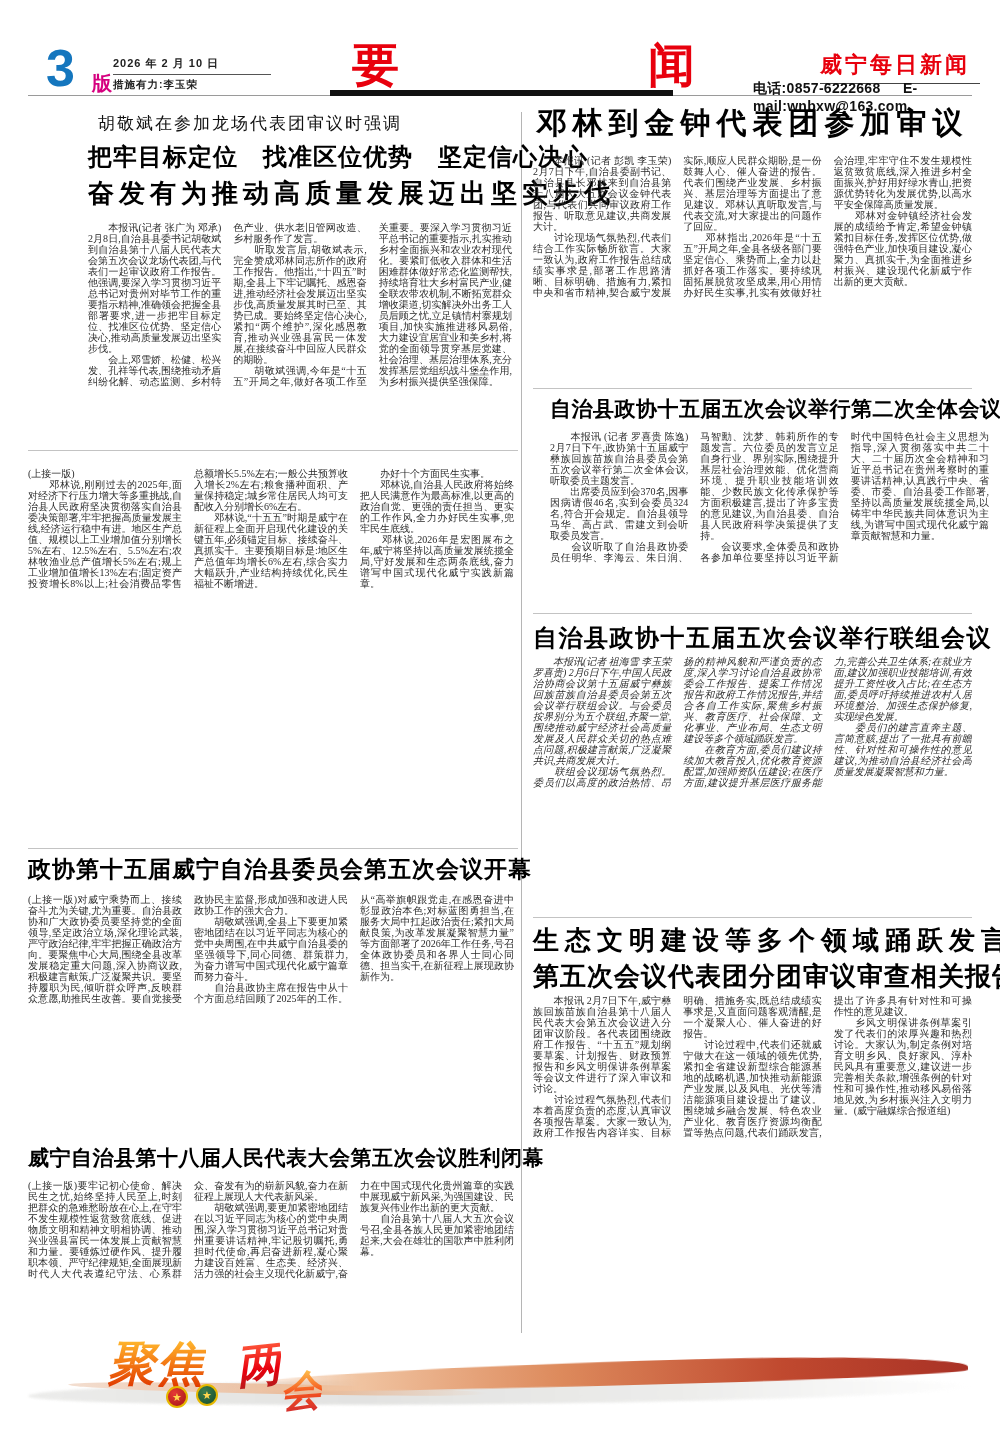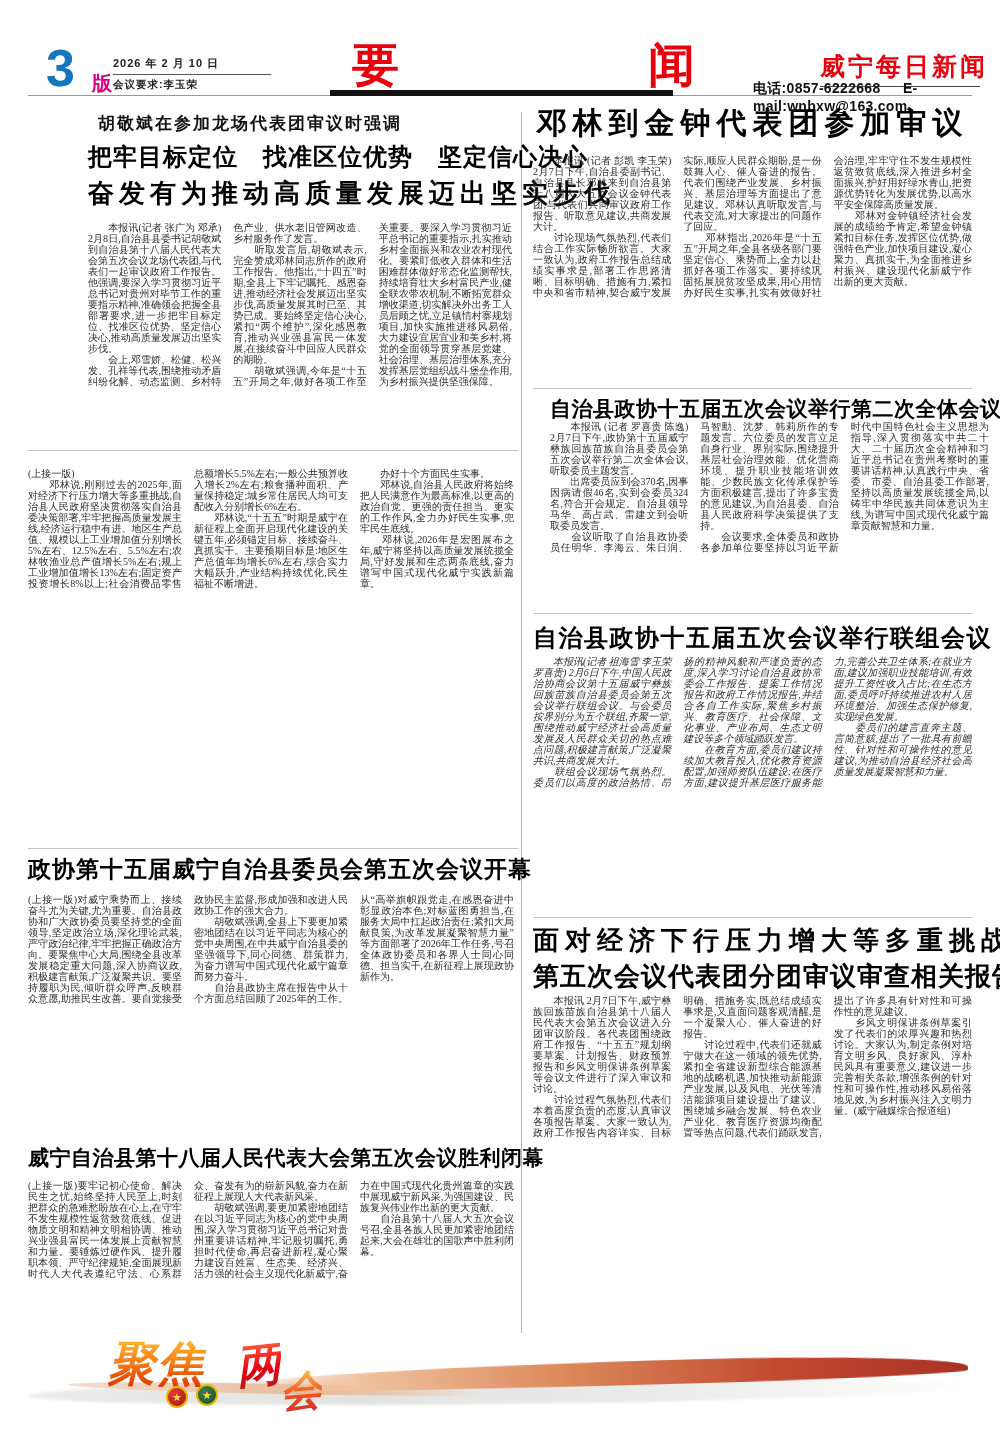--- a/index.html
+++ b/index.html
@@ -9,30 +9,30 @@
     overflow:hidden;
   }
   .abs{position:absolute;}
   
   .pageno{font-size:52px;font-weight:900;color:#1476be;line-height:1;font-family:"Liberation Sans",sans-serif;}
   .pagelabel{font-size:20px;font-weight:700;color:#d6007f;}
   .dateblock{font-size:11px;font-weight:700;color:#222;letter-spacing:1px;}
   .dateblock .rule{border-bottom:1.5px solid #555;margin:3px 0 3px 0;width:158px;}
   .editor{font-size:10.5px;font-weight:700;color:#222;letter-spacing:1px;}
   .secchar{font-size:47px;font-weight:900;color:#e8000d;font-family:"Liberation Serif","DejaVu Serif",serif;line-height:1;}
-  .papername{font-size:25px;font-weight:900;color:#e8000d;letter-spacing:3px;font-family:"Liberation Serif","DejaVu Serif",serif;}
+  .papername{font-size:22px;font-weight:900;color:#e8000d;letter-spacing:3px;font-family:"Liberation Serif","DejaVu Serif",serif;}
   .paperrule{border-bottom:1px solid #444;width:160px;margin-top:3px;}
   .contact{font-size:14px;color:#111;font-weight:700;letter-spacing:.3px;}
   .headrule-thin{height:1px;background:#9a9a9a;}
   .headrule-thick{height:6px;background:#111;}
   
   .vdiv{width:1px;background:#b5b5b5;}
   .hline{height:1px;background:#c3c3c3;}
   
-  .kicker{font-size:17px;font-weight:700;color:#111;letter-spacing:2px;}
+  .kicker{font-size:17px;font-weight:400;color:#111;letter-spacing:2px;}
   .bigtitle{font-weight:900;color:#000;text-align:center;line-height:1.15;white-space:nowrap;}
   
   .body3{
     column-count:3;column-gap:12px;
     font-size:10px;line-height:11px;color:#2b2b2b;
     text-align:justify;white-space:pre-line;overflow:hidden;
     font-family:"Liberation Serif","DejaVu Serif",serif;
   }
   
   .swoosh-gray{
@@ -77,21 +77,21 @@
 <body>
 
 <div id="page">
 
   <div class="abs pageno" style="left:46px;top:42px;">3</div>
   <div class="abs pagelabel" style="left:92px;top:70px;">版</div>
 
   <div class="abs dateblock" style="left:113px;top:56px;">
     <div>2026 年 2 月 10 日</div>
     <div class="rule"></div>
-    <div class="editor">会议要求:李玉荣</div>
+    <div class="editor">措施有力:李玉荣</div>
   </div>
 
   <div class="abs secchar" style="left:352px;top:42px;">要</div>
   <div class="abs secchar" style="left:648px;top:42px;">闻</div>
 
   <div class="abs" style="left:820px;top:50px;">
     <div class="papername">威宁每日新闻</div>
     <div class="paperrule"></div>
   </div>
   <div class="abs contact" style="left:753px;top:80px;">
@@ -144,38 +144,38 @@
     <div class="bigtitle" style="font-size:30px;letter-spacing:6px;">邓林到金钟代表团参加审议</div>
     <div class="body3" style="margin-top:14px;height:212px;">　　本报讯 (记者 彭凯 李玉荣) 2月7日下午,自治县委副书记、自治县县长邓林来到自治县第十八届人大五次会议金钟代表团,与代表们共同审议政府工作报告、听取意见建议,共商发展大计。
 　　讨论现场气氛热烈,代表们结合工作实际畅所欲言。大家一致认为,政府工作报告总结成绩实事求是,部署工作思路清晰、目标明确、措施有力,紧扣中央和省市精神,契合威宁发展实际,顺应人民群众期盼,是一份鼓舞人心、催人奋进的报告。代表们围绕产业发展、乡村振兴、基层治理等方面提出了意见建议。邓林认真听取发言,与代表交流,对大家提出的问题作了回应。
 　　邓林指出,2026年是“十五五”开局之年,全县各级各部门要坚定信心、乘势而上,全力以赴抓好各项工作落实。要持续巩固拓展脱贫攻坚成果,用心用情办好民生实事,扎实有效做好社会治理,牢牢守住不发生规模性返贫致贫底线,深入推进乡村全面振兴,护好用好绿水青山,把资源优势转化为发展优势,以高水平安全保障高质量发展。
 　　邓林对金钟镇经济社会发展的成绩给予肯定,希望金钟镇紧扣目标任务,发挥区位优势,做强特色产业,加快项目建设,凝心聚力、真抓实干,为全面推进乡村振兴、建设现代化新威宁作出新的更大贡献。</div>
   </div>
 
   <div class="abs hline" style="left:533px;top:388px;width:439px;"></div>
   <div class="abs" style="left:550px;top:397px;width:439px;">
     <div class="bigtitle" style="font-size:21px;letter-spacing:0.5px;">自治县政协十五届五次会议举行第二次全体会议</div>
-    <div class="body3" style="height:172px;">　　本报讯 (记者 罗喜贵 陈逸) 2月7日下午,政协第十五届威宁彝族回族苗族自治县委员会第五次会议举行第二次全体会议,听取委员主题发言。
+    <div class="body3" style="margin-top:10px;height:172px;">　　本报讯 (记者 罗喜贵 陈逸) 2月7日下午,政协第十五届威宁彝族回族苗族自治县委员会第五次会议举行第二次全体会议,听取委员主题发言。
 　　出席委员应到会370名,因事因病请假46名,实到会委员324名,符合开会规定。自治县领导马华、高占武、雷建文到会听取委员发言。
 　　会议听取了自治县政协委员任明华、李海云、朱日润、马智勳、沈梦、韩莉所作的专题发言。六位委员的发言立足自身行业、界别实际,围绕提升基层社会治理效能、优化营商环境、提升职业技能培训效能、少数民族文化传承保护等方面积极建言,提出了许多宝贵的意见建议,为自治县委、自治县人民政府科学决策提供了支持。
 　　会议要求,全体委员和政协各参加单位要坚持以习近平新时代中国特色社会主义思想为指导,深入贯彻落实中共二十大、二十届历次全会精神和习近平总书记在贵州考察时的重要讲话精神,认真践行中央、省委、市委、自治县委工作部署,坚持以高质量发展统揽全局,以铸牢中华民族共同体意识为主线,为谱写中国式现代化威宁篇章贡献智慧和力量。</div>
   </div>
 
   <div class="abs hline" style="left:533px;top:613px;width:439px;"></div>
   <div class="abs" style="left:533px;top:624px;width:439px;">
     <div class="bigtitle" style="font-size:24px;letter-spacing:1.5px;">自治县政协十五届五次会议举行联组会议</div>
     <div class="body3" style="margin-top:4px;height:240px;font-style:italic;">　　本报讯(记者 祖海雪 李玉荣 罗喜贵) 2月6日下午,中国人民政治协商会议第十五届威宁彝族回族苗族自治县委员会第五次会议举行联组会议。与会委员按界别分为五个联组,齐聚一堂,围绕推动威宁经济社会高质量发展及人民群众关切的热点难点问题,积极建言献策,广泛凝聚共识,共商发展大计。
 　　联组会议现场气氛热烈。委员们以高度的政治热情、昂扬的精神风貌和严谨负责的态度,深入学习讨论自治县政协常委会工作报告、提案工作情况报告和政府工作情况报告,并结合各自工作实际,聚焦乡村振兴、教育医疗、社会保障、文化事业、产业布局、生态文明建设等多个领域踊跃发言。
 　　在教育方面,委员们建议持续加大教育投入,优化教育资源配置,加强师资队伍建设;在医疗方面,建议提升基层医疗服务能力,完善公共卫生体系;在就业方面,建议加强职业技能培训,有效提升工资性收入占比;在生态方面,委员呼吁持续推进农村人居环境整治、加强生态保护修复,实现绿色发展。
 　　委员们的建言直奔主题、言简意赅,提出了一批具有前瞻性、针对性和可操作性的意见建议,为推动自治县经济社会高质量发展凝聚智慧和力量。</div>
   </div>
 
   <div class="abs hline" style="left:533px;top:917px;width:439px;"></div>
   <div class="abs" style="left:533px;top:926px;width:439px;">
-    <div class="bigtitle" style="font-size:26px;letter-spacing:6px;">面对经济下行压力增大等多重挑战</div>
+    <div class="bigtitle" style="font-size:26px;letter-spacing:6px;">生态文明建设等多个领域踊跃发言</div>
     <div class="bigtitle" style="font-size:26px;letter-spacing:1px;margin-top:6px;">第五次会议代表团分团审议审查相关报告</div>
     <div class="body3" style="margin-top:3px;height:316px;">　　本报讯 2月7日下午,威宁彝族回族苗族自治县第十八届人民代表大会第五次会议进入分团审议阶段。各代表团围绕政府工作报告、“十五五”规划纲要草案、计划报告、财政预算报告和乡风文明保讲条例草案等会议文件进行了深入审议和讨论。
 　　讨论过程气氛热烈,代表们本着高度负责的态度,认真审议各项报告草案。大家一致认为,政府工作报告内容详实、目标明确、措施务实,既总结成绩实事求是,又直面问题客观清醒,是一个凝聚人心、催人奋进的好报告。
 　　讨论过程中,代表们还就威宁做大在这一领域的领先优势,紧扣全省建设新型综合能源基地的战略机遇,加快推动新能源产业发展,以及风电、光伏等清洁能源项目建设提出了建议。围绕城乡融合发展、特色农业产业化、教育医疗资源均衡配置等热点问题,代表们踊跃发言,提出了许多具有针对性和可操作性的意见建议。
 　　乡风文明保讲条例草案引发了代表们的浓厚兴趣和热烈讨论。大家认为,制定条例对培育文明乡风、良好家风、淳朴民风具有重要意义,建议进一步完善相关条款,增强条例的针对性和可操作性,推动移风易俗落地见效,为乡村振兴注入文明力量。(威宁融媒综合报道组)</div>
   </div>
 
   <div class="abs" style="left:28px;top:1340px;width:944px;height:80px;">
     <div class="swoosh-gray"></div>
     <div class="swoosh-tail"></div>

